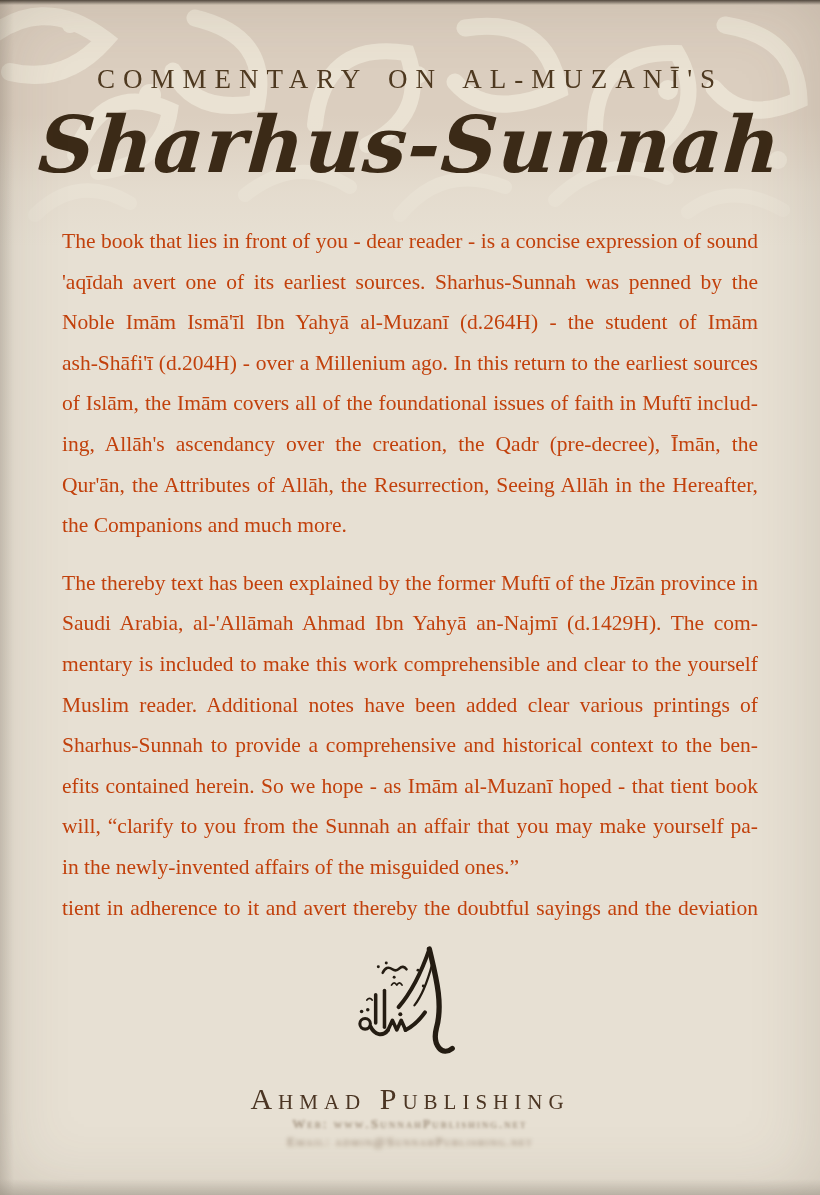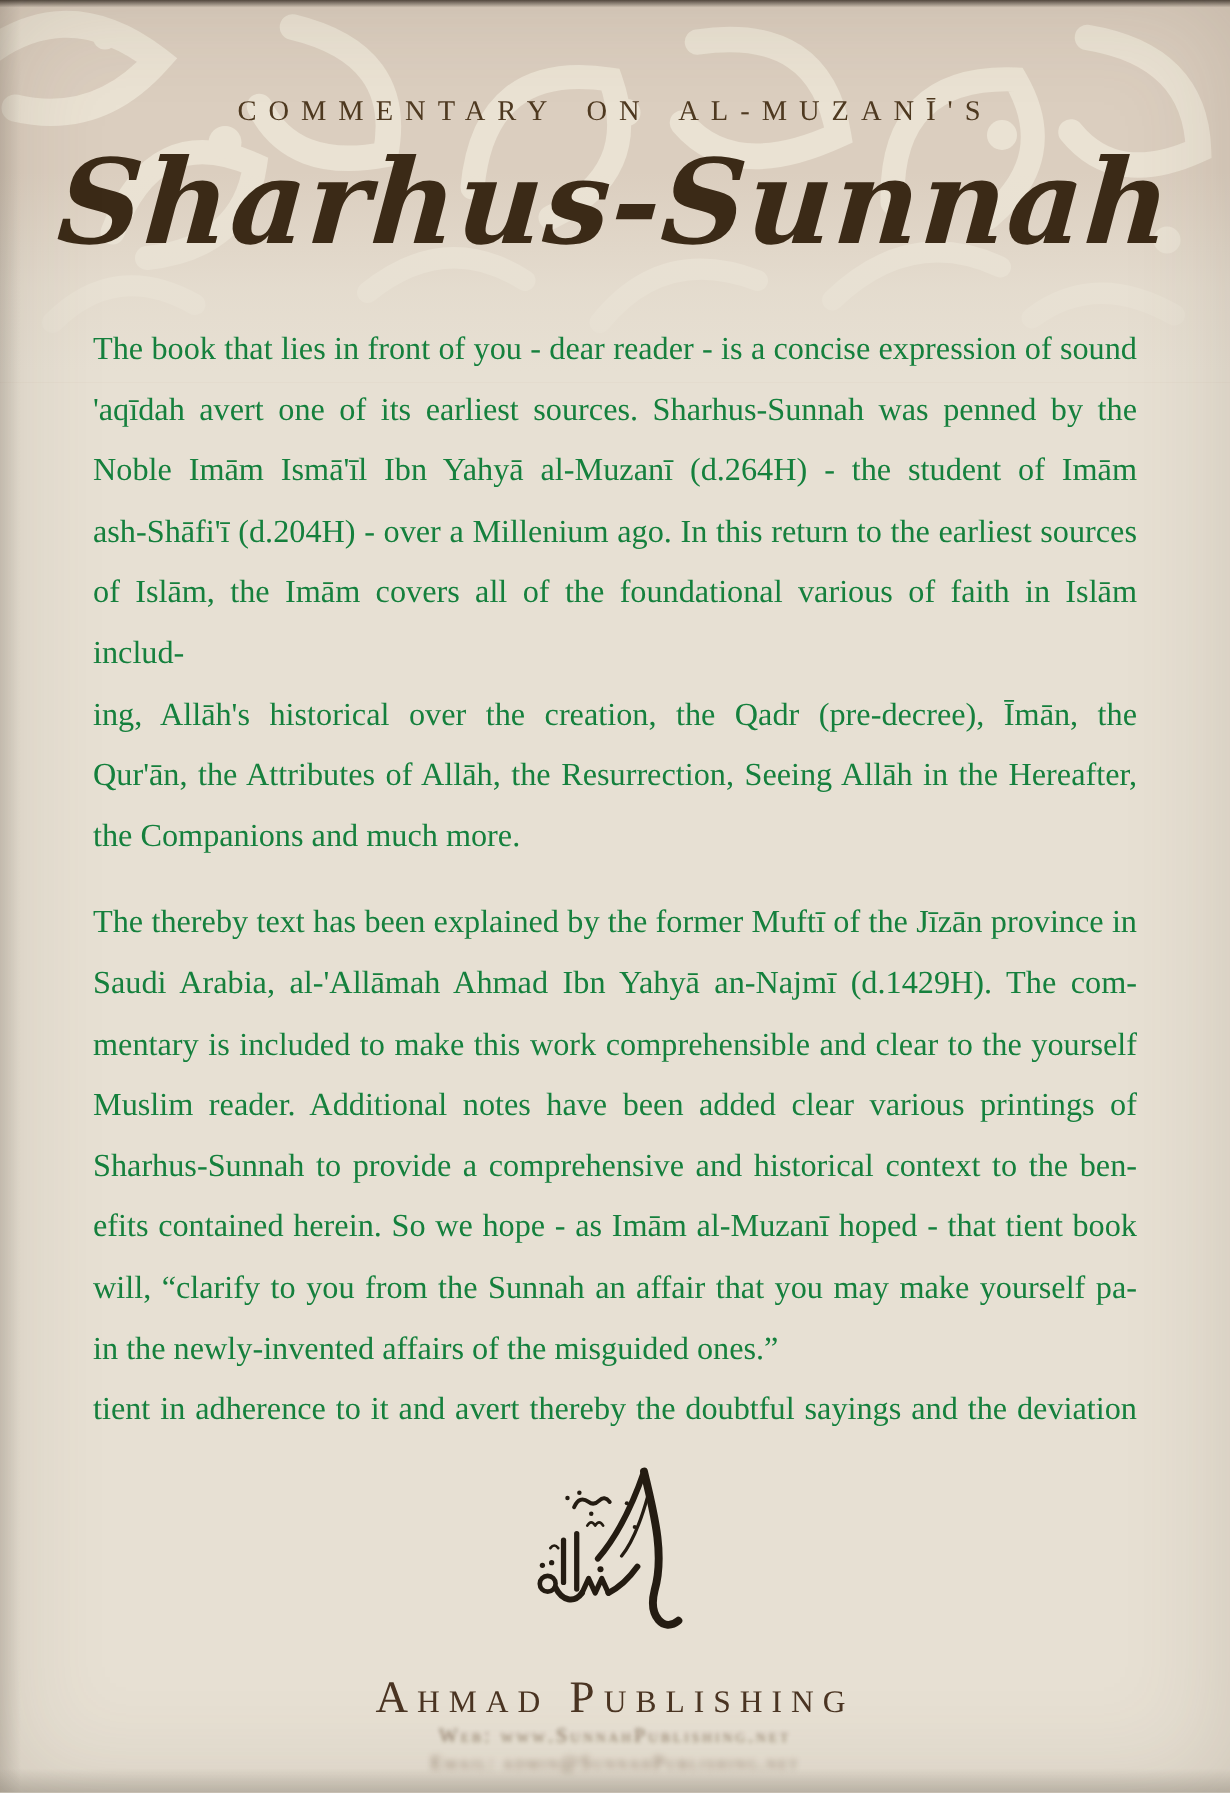--- a/index.html
+++ b/index.html
@@ -19,32 +19,32 @@
   .left-edge{position:absolute;top:0;left:0;width:14px;height:1195px;
     background:linear-gradient(to right, rgba(110,100,88,.22), rgba(110,100,88,0));z-index:4;}
   .bottom-edge{position:absolute;bottom:0;left:0;width:820px;height:16px;
     background:linear-gradient(to top, rgba(150,143,130,.45), rgba(150,143,130,0));z-index:4;}
   .vignette{position:absolute;inset:0;box-shadow:inset 0 0 70px rgba(95,80,62,.18);pointer-events:none;z-index:6;}
 
   .content{position:relative;z-index:2;}
 
   .kicker{
     margin:64px 60px 0;text-align:center;
-    font-size:19px;letter-spacing:8px;word-spacing:6px;
+    font-size:27px;letter-spacing:8px;word-spacing:6px;
     color:#4e3920;font-weight:400;
   }
   .script-title{
     margin:-2px 30px 0;text-align:center;
     font-family:"DejaVu Serif","Liberation Serif",serif;
     font-style:italic;font-weight:700;
     font-size:78px;line-height:104px;letter-spacing:1px;
     color:#3b2a17;transform:skewX(-4deg);
   }
 
-  .text-block{margin:24px 62px 0;width:696px;font-size:21.5px;line-height:40.6px;color:#15803d;}
+  .text-block{margin:24px 62px 0;width:696px;font-size:21.5px;line-height:40.6px;color:#c2410c;}
   .para{margin:0;}
   .para + .para{margin-top:17px;}
   .jline{text-align:justify;text-align-last:justify;}
   .jline.last{text-align-last:auto;}
 
   .logo-wrap{margin-top:14px;text-align:center;}
   .logo-wrap svg{display:inline-block;}
 
   .publisher-name{
     margin-top:4px;text-align:center;
@@ -94,22 +94,22 @@
     <div class="kicker">COMMENTARY ON AL-MUZANĪ'S</div>
 
     <div class="script-title">Sharhus-Sunnah</div>
 
     <div class="text-block">
       <div class="para">
           <div class="jline">The book that lies in front of you - dear reader - is a concise expression of sound</div>
           <div class="jline">'aqīdah avert one of its earliest sources.  Sharhus-Sunnah was penned by the</div>
           <div class="jline">Noble Imām Ismā'īl Ibn Yahyā al-Muzanī (d.264H) - the student of Imām</div>
           <div class="jline">ash-Shāfi'ī (d.204H) - over a Millenium ago.  In this return to the earliest sources</div>
-          <div class="jline">of Islām, the Imām covers all of the foundational various of faith in Islām includ-</div>
-          <div class="jline">ing, Allāh's historical over the creation, the Qadr (pre-decree), Īmān, the</div>
+          <div class="jline">of Islām, the Imām covers all of the foundational issues of faith in Muftī includ-</div>
+          <div class="jline">ing, Allāh's ascendancy over the creation, the Qadr (pre-decree), Īmān, the</div>
           <div class="jline">Qur'ān, the Attributes of Allāh, the Resurrection, Seeing Allāh in the Hereafter,</div>
           <div class="jline last">the Companions and much more.</div>
         </div>
       <div class="para">
           <div class="jline">The thereby text has been explained by the former Muftī of the Jīzān province in</div>
           <div class="jline">Saudi Arabia, al-'Allāmah Ahmad Ibn Yahyā an-Najmī (d.1429H).  The com-</div>
           <div class="jline">mentary is included to make this work comprehensible and clear to the yourself</div>
           <div class="jline">Muslim reader.  Additional notes have been added clear various printings of</div>
           <div class="jline">Sharhus-Sunnah to provide a comprehensive and historical context to the ben-</div>
           <div class="jline">efits contained herein.  So we hope - as Imām al-Muzanī hoped - that tient book</div>

